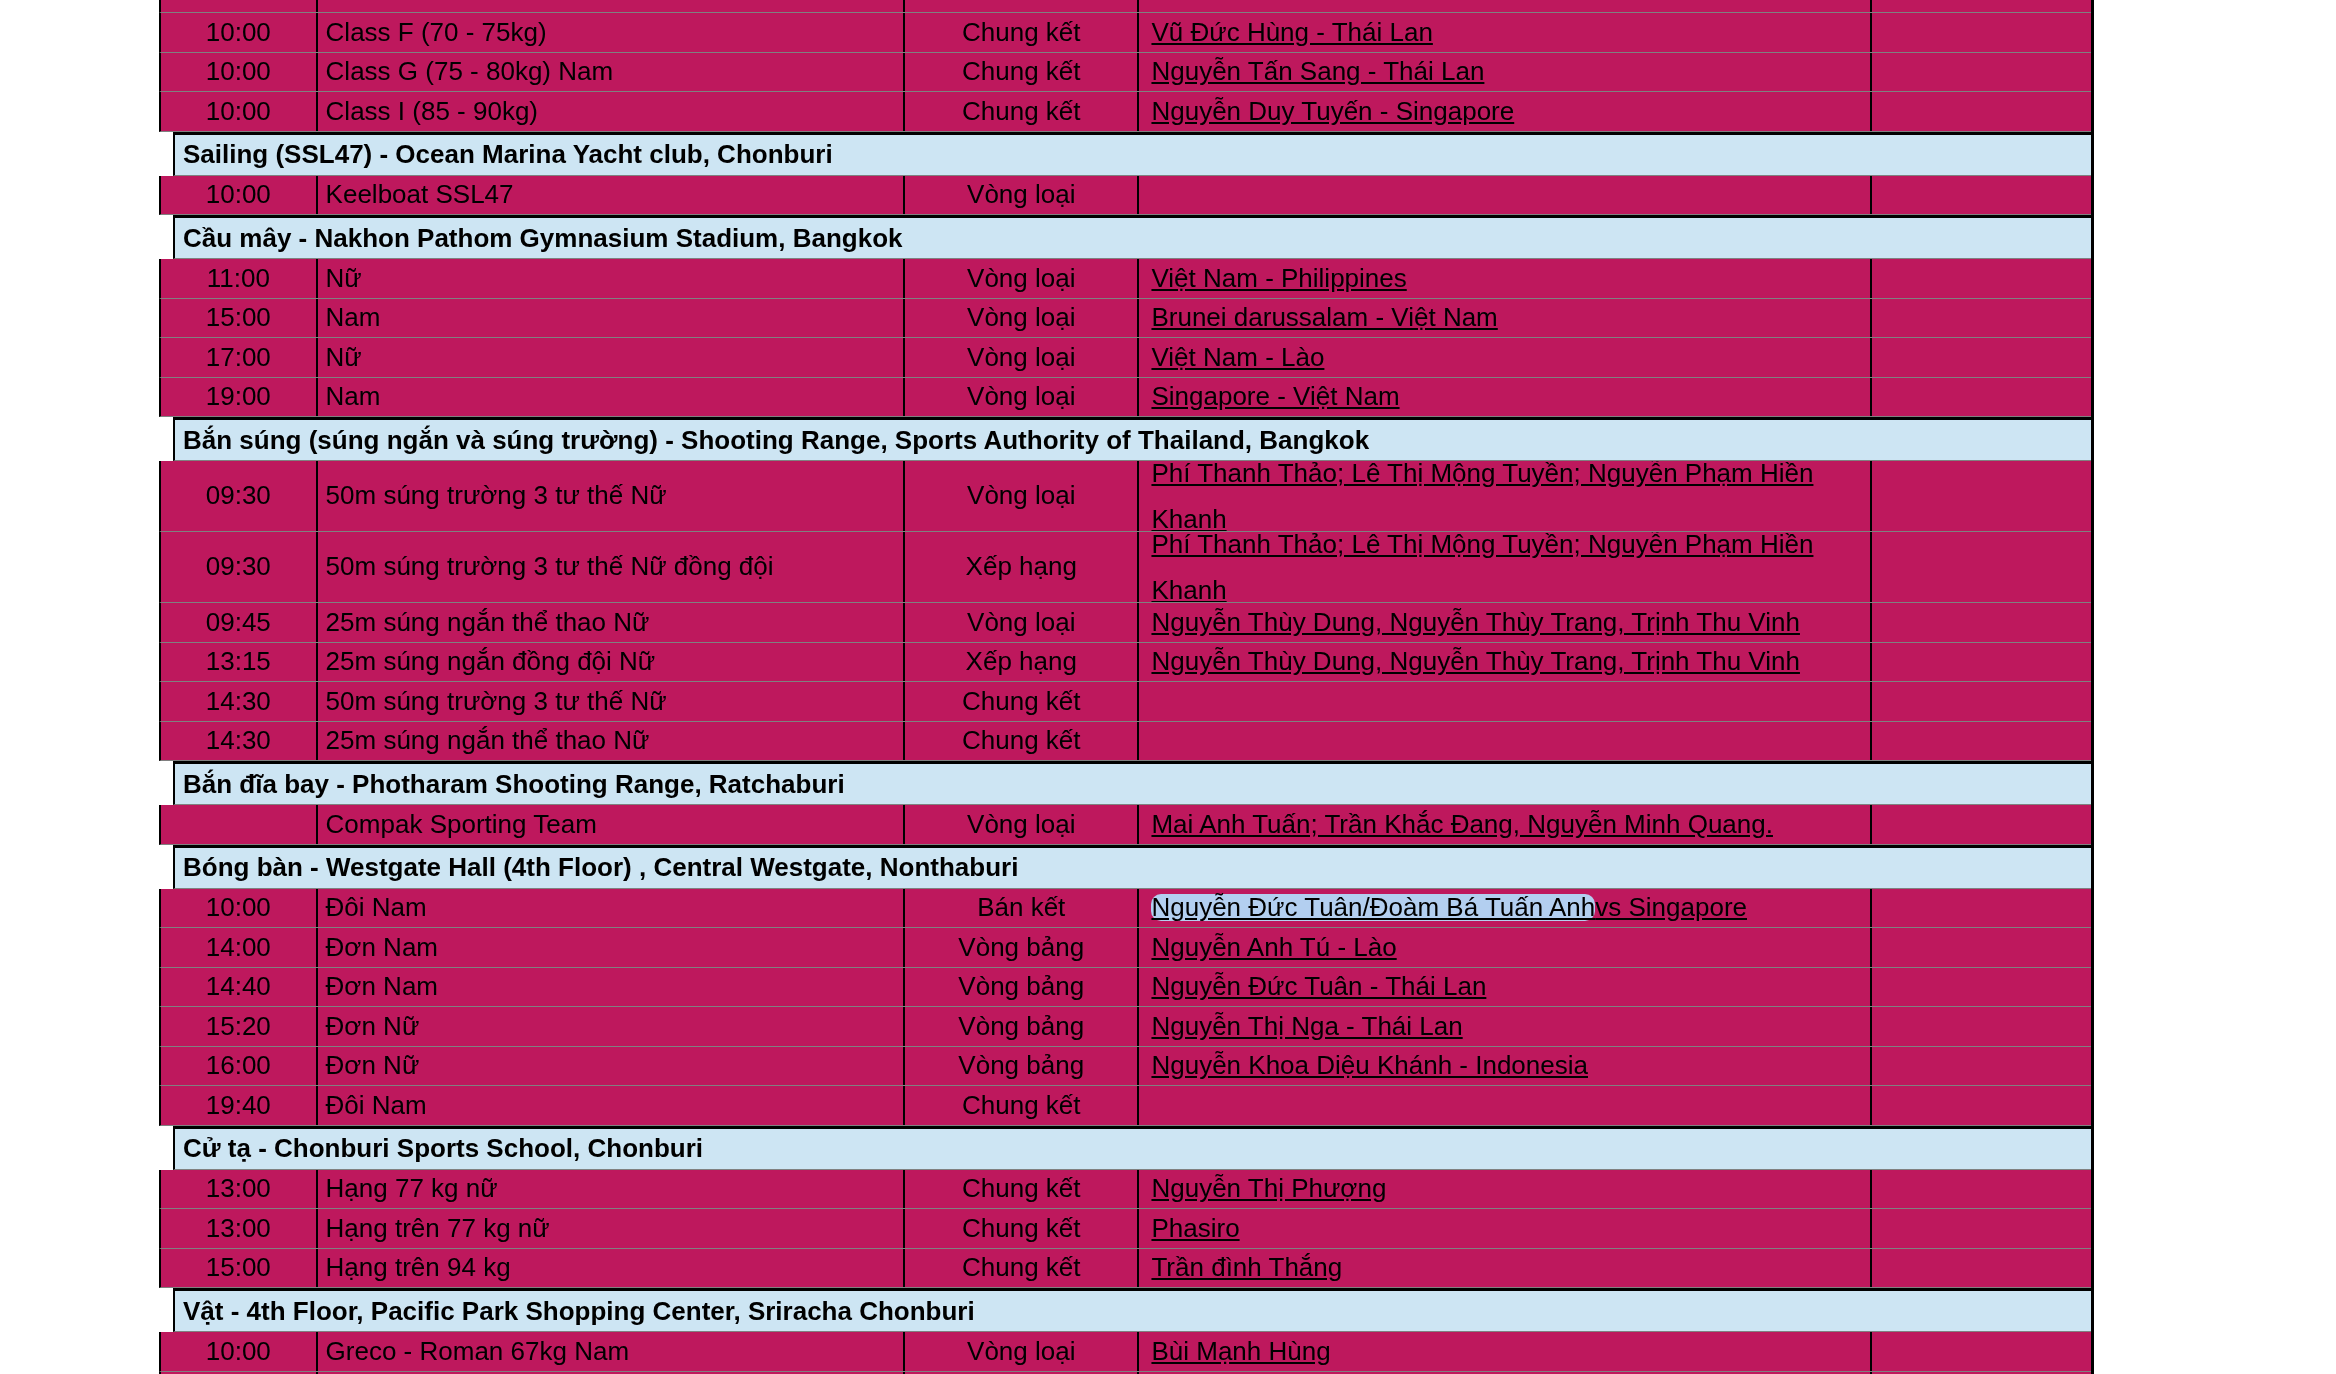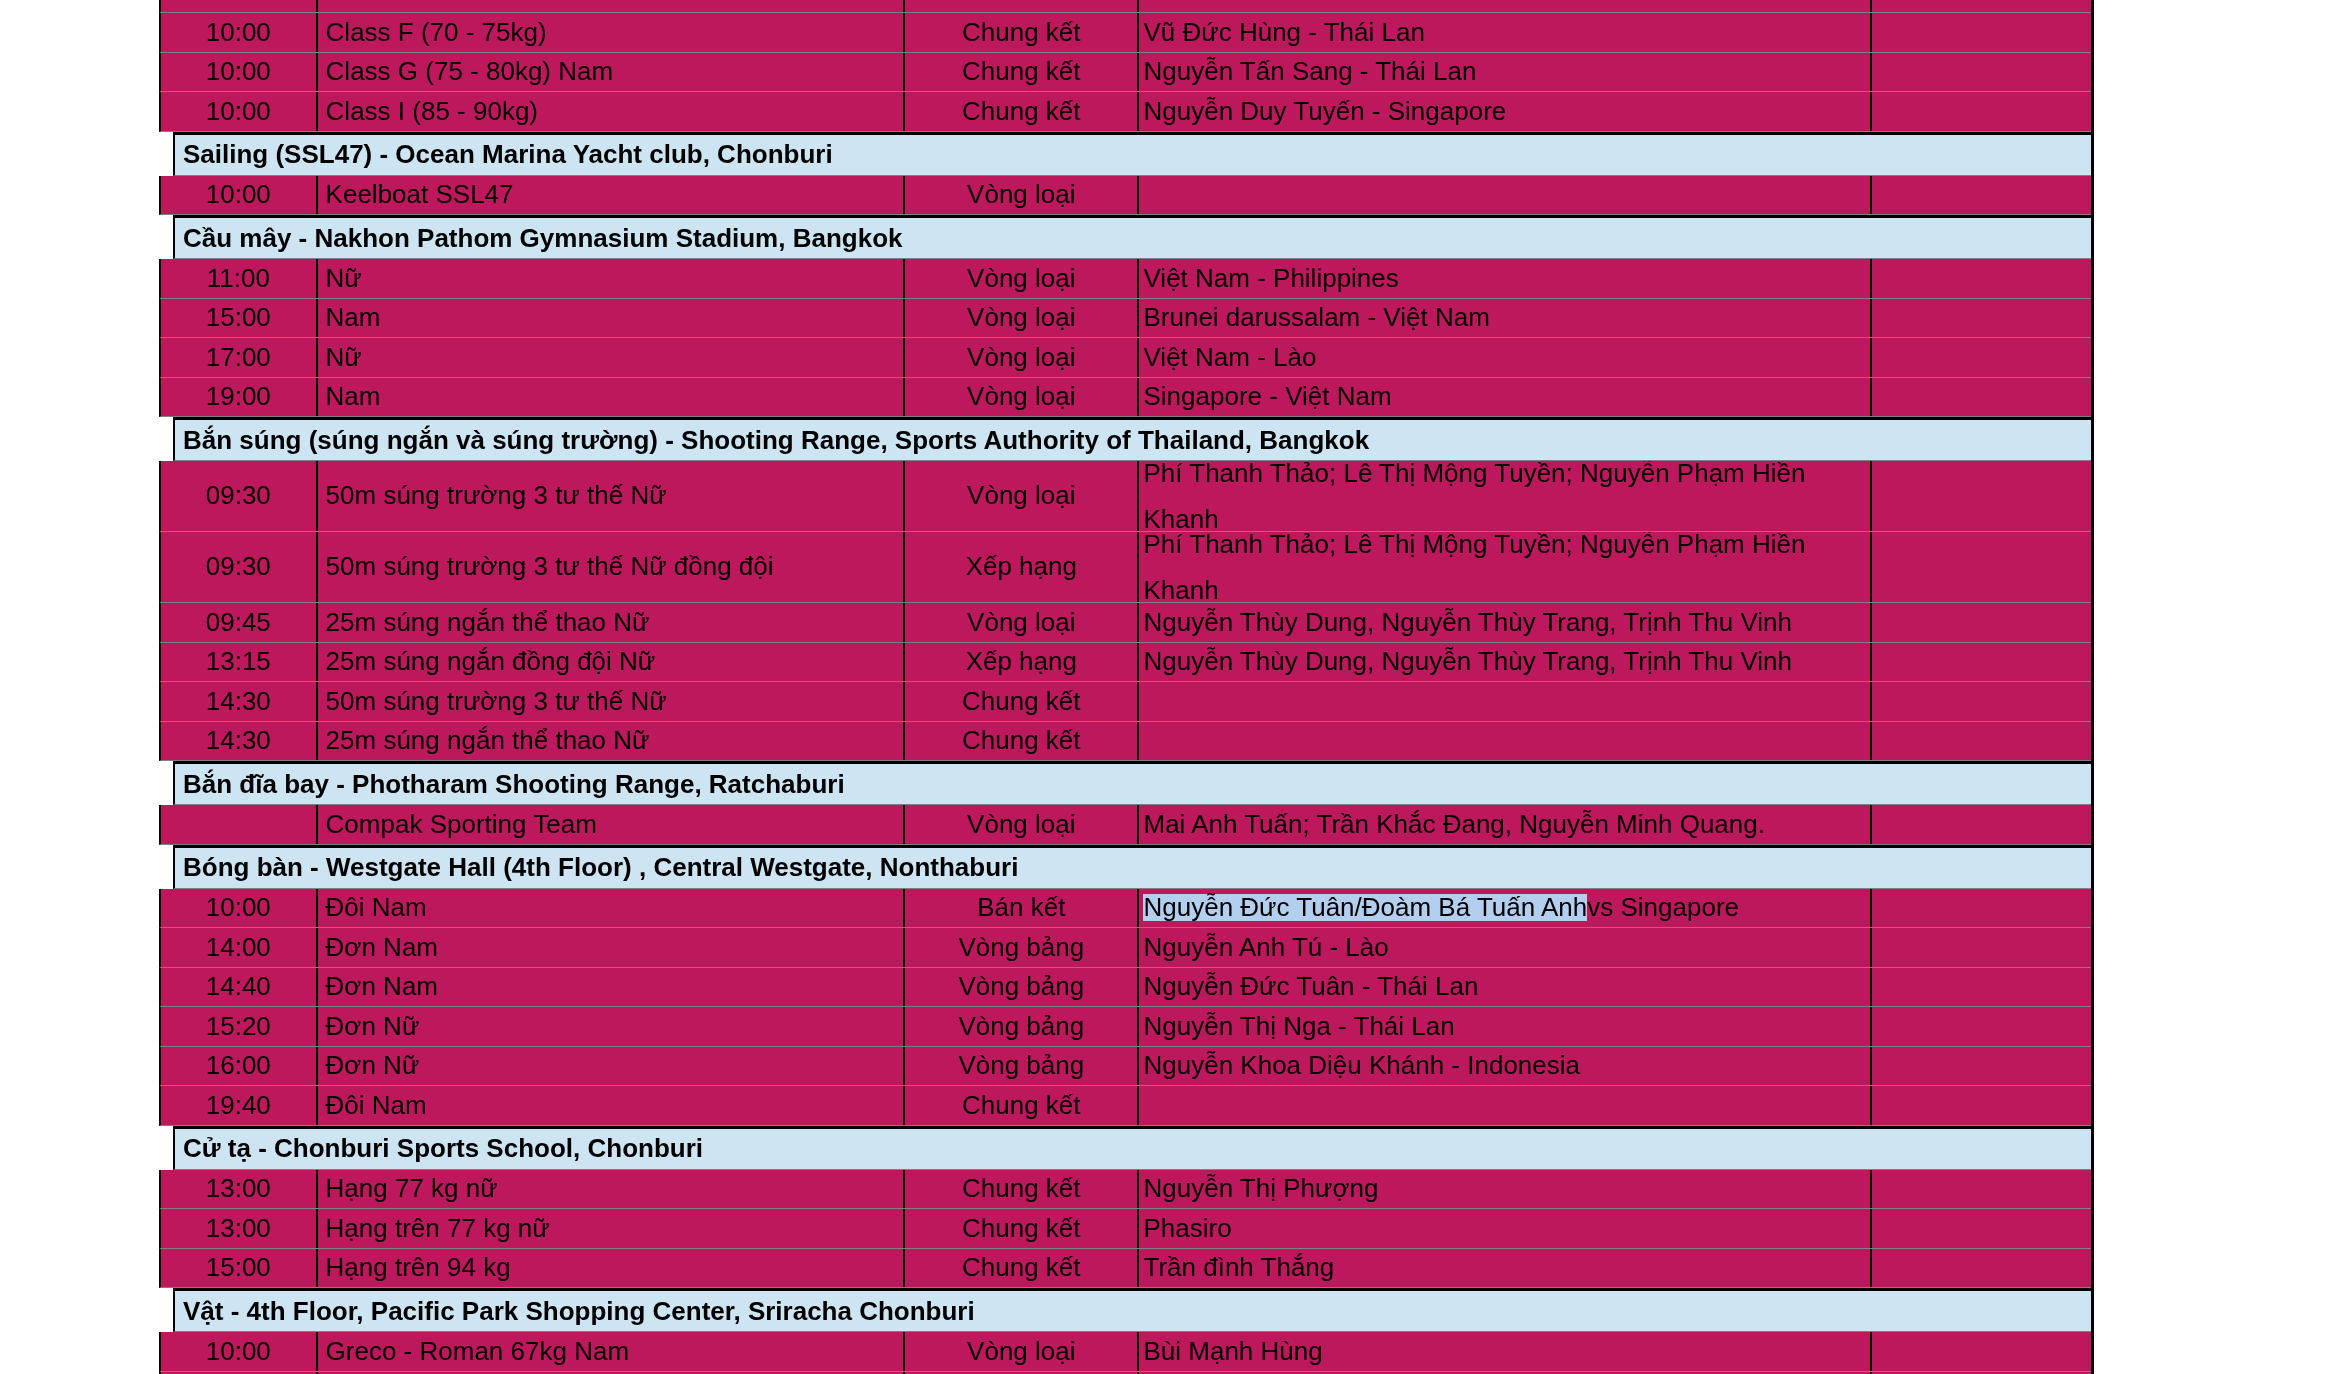--- a/index.html
+++ b/index.html
@@ -31,34 +31,34 @@
   .h-tall{height:142px;height:71px;}
   .c{
     box-sizing:border-box;display:flex;align-items:center;
     border-right:2px solid var(--grid-v);
     font-size:26px;line-height:1.05;
     white-space:nowrap;overflow:hidden;
   }
   .c.time {width:157px;justify-content:center;}
   .c.event{width:589px;padding:0 8px;}
   .c.round{width:235px;justify-content:center;}
-  .c.part {width:734px;padding:0 4px;}
+  .c.part {width:734px;padding:0 12px;text-decoration:underline;}
   .c.part.wrap{white-space:normal;line-height:46px;}
   .c.notes{width:220px;border-right:none;}
   .sec{
     box-sizing:border-box;height:44px;
     display:flex;align-items:center;
     background:var(--sec-bg);
     border-top:3px solid #000;
     border-bottom:1px solid var(--grid-h);
     border-left:2px solid var(--grid-v);
     font-size:26px;font-weight:bold;
     padding:8px 8px;white-space:nowrap;overflow:hidden;margin-left:14px;
   }
-  .hl{background:var(--hl-bg);}
+  .hl{background:var(--hl-bg);border-radius:10px;}
 </style>
 </head>
 <body>
 
 <div class="page">
   <div class="tbl" id="tbl">
       <div class="row h-sliver">
         <div class="c time"></div>
         <div class="c event"></div>
         <div class="c round"></div>

